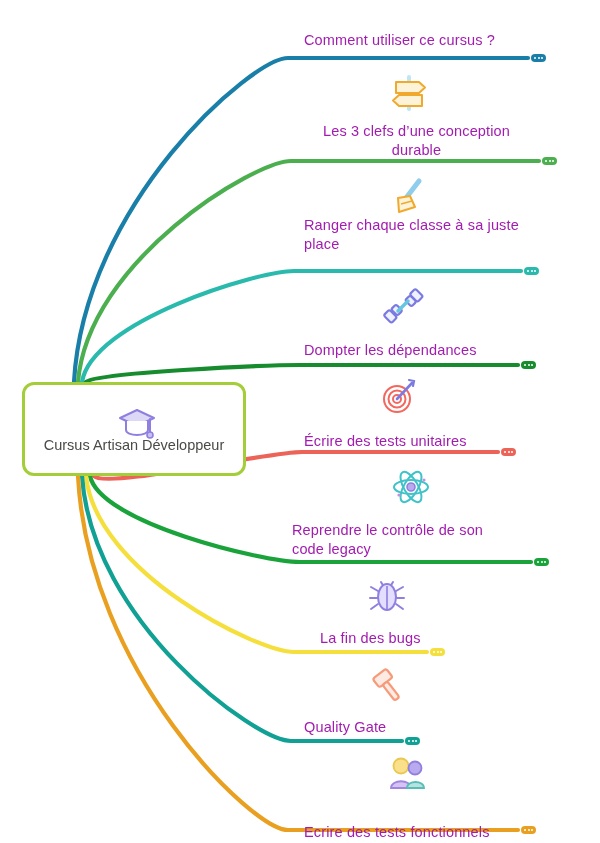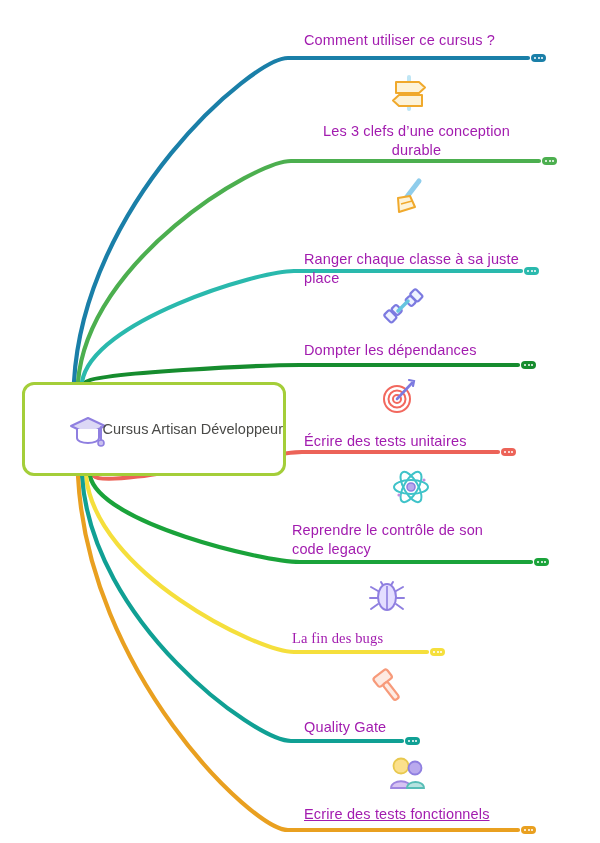--- a/index.html
+++ b/index.html
@@ -35,30 +35,30 @@
     color: #a21caf;
     line-height: 1.32;
     letter-spacing: 0.01em;
     white-space: pre-line;
     pointer-events: auto;
   }
   .central-node {
     position: absolute;
     left: 22px;
     top: 382px;
-    width: 264px;
+    width: 224px;
     height: 94px;
     border: 3px solid #a4ce39;
     border-radius: 12px;
     background: #ffffff;
     box-sizing: border-box;
     display: flex;
-    flex-direction: row;
+    flex-direction: column;
     align-items: center;
-    justify-content: flex-end;
+    justify-content: center;
   }
   .central-icon {
     width: 34px;
     height: 30px;
     margin-bottom: 2px;
   }
   .central-title {
     font-size: 14.5px;
     color: #4a4a48;
     text-align: center;
@@ -112,27 +112,27 @@
         <path d="M33 14 L33 27" stroke="#8f7fe0" stroke-width="2" stroke-linecap="round"></path>
         <circle cx="33" cy="30" r="3" fill="#c9c0ef" stroke="#8f7fe0" stroke-width="1.6"></circle>
       </svg>
     </span>
     <span class="central-title">Cursus Artisan Développeur</span>
   </div>
 
   <div id="branch-labels">
       <div class="node-label" style="left: 304px; top: 31px; max-width: 225px;">Comment utiliser ce cursus ?</div>
       <div class="node-label" style="left: 304px; top: 122px; max-width: 225px; text-align: center;">Les 3 clefs d’une conception durable</div>
-      <div class="node-label" style="left: 304px; top: 250px; max-width: 225px;">Ranger chaque classe à sa juste place</div>
+      <div class="node-label" style="left: 304px; top: 216px; max-width: 225px;">Ranger chaque classe à sa juste place</div>
       <div class="node-label" style="left: 304px; top: 341px; max-width: 225px;">Dompter les dépendances</div>
       <div class="node-label" style="left: 304px; top: 432px; max-width: 225px;">Écrire des tests unitaires</div>
       <div class="node-label" style="left: 292px; top: 521px; max-width: 225px;">Reprendre le contrôle de son code legacy</div>
-      <div class="node-label" style="left: 292px; top: 629px; max-width: 225px; font-family: Liberation Serif, serif;">La fin des bugs</div>
+      <div class="node-label" style="left: 320px; top: 629px; max-width: 225px;">La fin des bugs</div>
       <div class="node-label" style="left: 304px; top: 718px; max-width: 225px;">Quality Gate</div>
-      <div class="node-label" style="left: 304px; top: 805px; max-width: 225px; text-decoration: underline;">Ecrire des tests fonctionnels</div>
+      <div class="node-label" style="left: 304px; top: 823px; max-width: 225px;">Ecrire des tests fonctionnels</div>
     </div>
   <div id="branch-icons">
       <div class="branch-icon" style="left: 388px; top: 72px;"><svg viewBox="0 0 42 42" width="42" height="42">
           <rect x="19" y="3" width="4" height="36" rx="2" fill="#bfe6f5"></rect>
           <path d="M8 10 H31 L37 15.5 L31 21 H8 Z" fill="#fdf3d8" stroke="#f0a92c" stroke-width="2" stroke-linejoin="round"></path>
           <path d="M34 23 H11 L5 28.5 L11 34 H34 Z" fill="#fdf3d8" stroke="#f0a92c" stroke-width="2" stroke-linejoin="round"></path>
         </svg></div>
       <div class="branch-icon" style="left: 386px; top: 176px;"><svg viewBox="0 0 42 42" width="42" height="42">
           <path d="M33 5 L20 22" stroke="#8fcdec" stroke-width="5" stroke-linecap="round"></path>
           <path d="M12 22 L24 20 L29 31 L13 36 Z" fill="#fdf3d8" stroke="#f0a92c" stroke-width="2" stroke-linejoin="round"></path>

